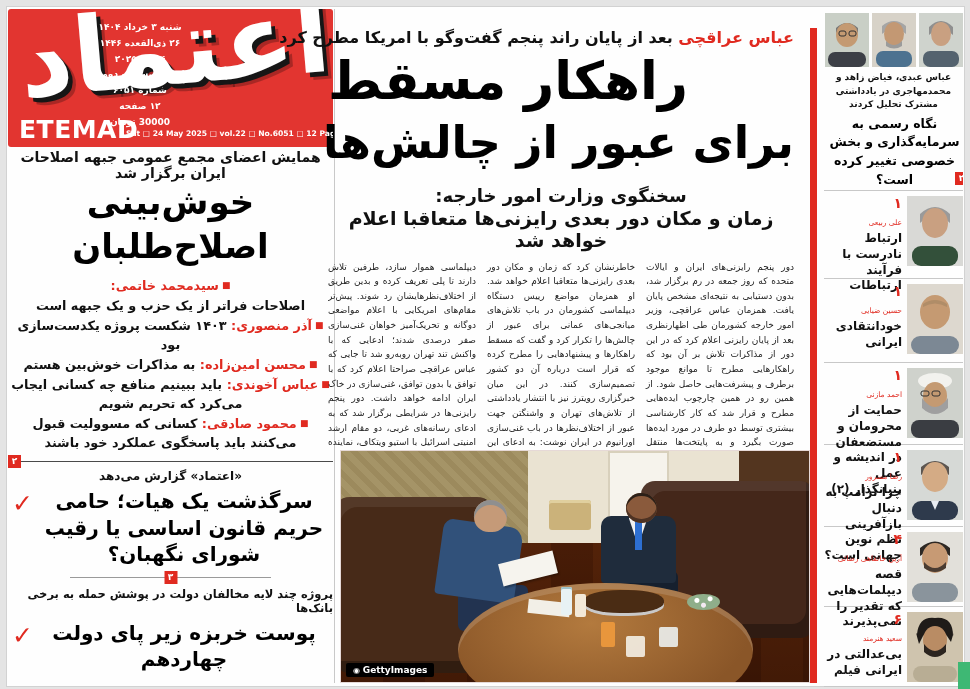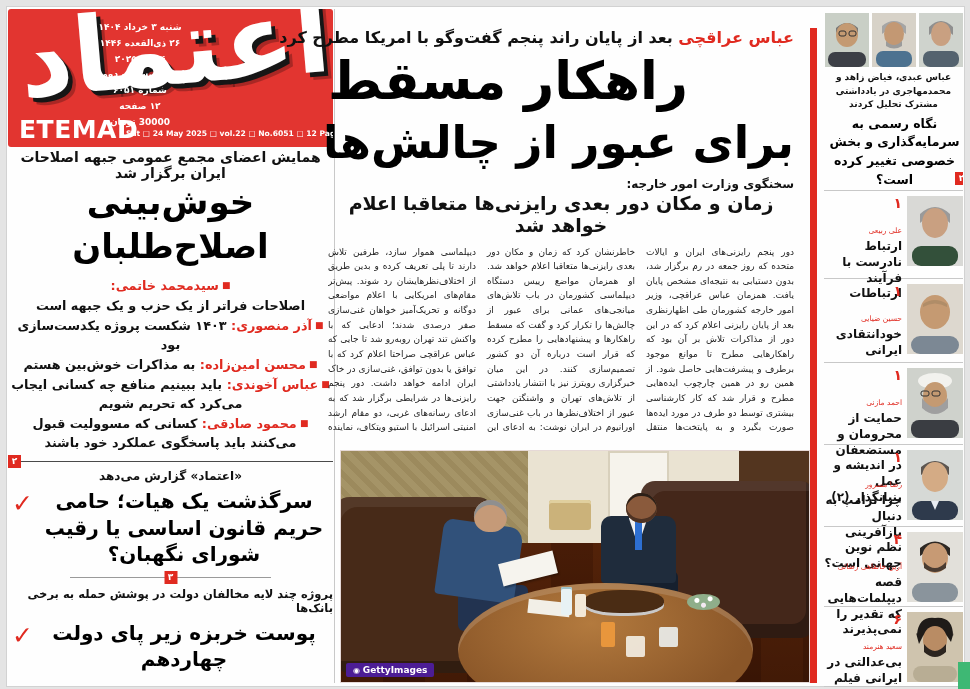--- a/index.html
+++ b/index.html
@@ -33,21 +33,21 @@
   .div-mid{position:relative;margin:9px auto 0;width:62%;border-top:1px solid #9a9a9a;}
   .div-mid .badge{position:absolute;left:50%;top:-7px;transform:translateX(-50%);}
   .s-kicker{margin-top:9px;font-weight:bold;font-size:11.5px;direction:rtl;color:#111;}
 
   
   .maincol{position:absolute;left:328px;top:28px;width:466px;}
   .m-kicker{text-align:center;font-size:16px;font-weight:bold;direction:rtl;white-space:nowrap;color:#111;}
   .m-kicker .red{color:#e02a20;}
   .m-title1{margin-top:2px;font-size:52px;font-weight:bold;text-align:left;direction:rtl;line-height:1.25;white-space:nowrap;color:#000;letter-spacing:-1px;}
   .m-title2{font-size:45px;font-weight:bold;text-align:center;direction:rtl;line-height:1.3;white-space:nowrap;color:#000;letter-spacing:-1px;}
-  .m-sub1{margin-top:4px;font-weight:bold;font-size:12px;direction:rtl;color:#111;}
+  .m-sub1{margin-top:12px;text-align:center;font-weight:bold;font-size:18px;direction:rtl;color:#111;}
   .m-sub2{margin-top:1px;text-align:center;font-weight:bold;font-size:19px;direction:rtl;color:#111;}
   .m-body{margin-top:9px;display:flex;direction:rtl;gap:11px;height:188px;overflow:hidden;}
   .m-col{flex:1;font-size:9px;line-height:1.63;text-align:justify;direction:rtl;color:#222;}
 
   
   .photo{position:absolute;left:340px;top:450px;width:468px;height:231px;overflow:hidden;border:1px solid #e6d9d7;background:#ddd5c0;}
   .photo *{position:absolute;}
   .ph-wallpaper{left:0;top:0;width:40%;height:44%;background:repeating-linear-gradient(45deg,#cdc2a2 0 6px,#c2b693 6px 12px),#cdc2a2;background-blend-mode:multiply;}
   .ph-wall{left:40%;top:0;width:60%;height:40%;background:#eae3d2;}
   .ph-door{left:57%;top:0;width:13%;height:37%;background:#f6f3ec;border:2px solid #d8d0bc;box-sizing:border-box;}
@@ -67,34 +67,34 @@
   .ph-man2-legs{left:57%;top:52%;width:15%;height:13%;background:#16202e;border-radius:6px;}
   .ph-table{left:25%;top:57%;width:63%;height:58%;background:radial-gradient(ellipse at 45% 30%,#b37a3e,#8a5628 70%);border-radius:50%;box-shadow:inset 0 6px 0 rgba(255,255,255,.15);}
   .ph-bowl{left:52%;top:60%;width:17%;height:10%;background:#4a2c14;border-radius:45%;box-shadow:0 3px 0 #c9c9c9;}
   .ph-flowers{left:74%;top:62%;width:7%;height:7%;background:radial-gradient(circle at 30% 40%,#fff 2px,transparent 3px),radial-gradient(circle at 70% 30%,#fff 2px,transparent 3px),radial-gradient(circle at 50% 70%,#f4e9f2 2px,transparent 3px),#8fae8a;border-radius:50%;}
   .ph-bottle1{left:47%;top:59%;width:2.4%;height:12%;background:#e8f2f4;border-radius:2px;box-shadow:inset 0 2px 0 #9fc4cc;}
   .ph-bottle2{left:50%;top:62%;width:2.4%;height:10%;background:#f3e9d8;border-radius:2px;}
   .ph-glass1{left:68%;top:76%;width:4%;height:9%;background:rgba(240,248,250,.85);border-radius:2px;}
   .ph-glass2{left:61%;top:80%;width:4%;height:9%;background:rgba(244,240,230,.9);border-radius:2px;}
   .ph-juice{left:55.5%;top:74%;width:3%;height:11%;background:#e8963c;border-radius:2px;}
   .ph-notes{left:40%;top:65%;width:9%;height:6%;background:#f2efe7;transform:rotate(6deg);}
-  .ph-credit{left:5px;bottom:5px;background:#4c1d95;color:#fff;font-size:9px;font-weight:bold;padding:2px 7px;border-radius:2px;}
+  .ph-credit{left:5px;bottom:5px;background:#000000;color:#fff;font-size:9px;font-weight:bold;padding:2px 7px;border-radius:2px;}
   .ph-credit::before{content:"◉ ";font-size:8px;}
 
   
   .sidebar{position:absolute;left:824px;top:13px;width:139px;height:679px;overflow:hidden;}
   .f-photos{display:flex;gap:3px;direction:rtl;}
   .f-caption{margin-top:4px;font-size:9px;font-weight:bold;text-align:center;direction:rtl;line-height:1.5;color:#111;}
   .f-title{position:relative;margin-top:3px;font-size:12.5px;font-weight:bold;text-align:center;direction:rtl;line-height:1.5;color:#000;padding-left:2px;}
   .f-title .badge{position:absolute;right:-5px;bottom:5px;}
   .s-item{display:flex;direction:rtl;border-top:1px solid #c8c8c8;padding:5px 0 4px;gap:5px;box-sizing:border-box;}
   .s-photo{flex:0 0 56px;}
   .s-text{flex:1;text-align:right;direction:rtl;min-width:0;}
   .s-num{color:#e02a20;font-weight:bold;font-size:14px;line-height:1.1;}
-  .s-author{color:#e02a20;font-size:7.5px;margin-top:15px;white-space:nowrap;overflow:hidden;text-align:right;}
+  .s-author{color:#e02a20;font-size:7.5px;margin-top:7px;white-space:nowrap;overflow:hidden;text-align:right;}
   .s-title{font-weight:bold;font-size:12px;line-height:1.32;margin-top:4px;color:#111;letter-spacing:-.3px;}
   .pp{display:block;background:#d8d6d1;}
   .green-corner{position:absolute;right:0;bottom:0;width:12px;height:27px;background:#3eb874;}
 </style>
 </head>
 <body>
 
 <div class="page">
   <div class="paper"></div>
   <div class="vrule"></div>

